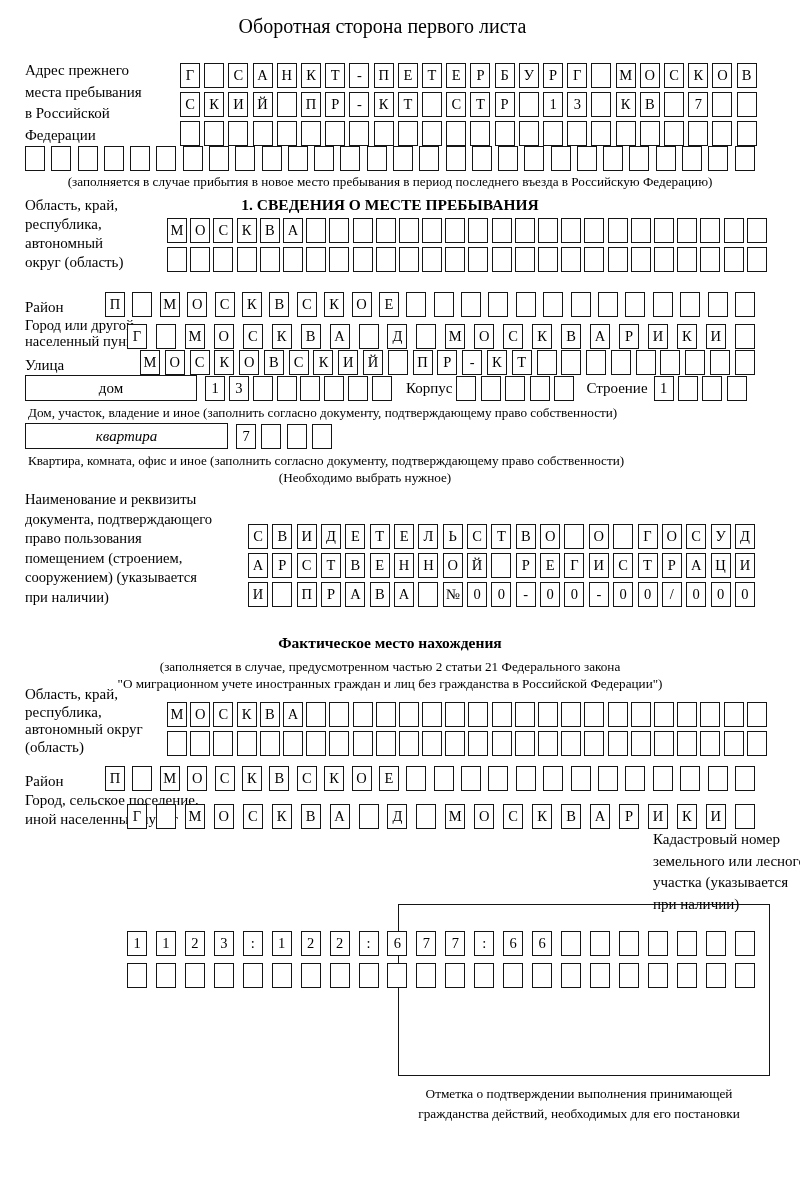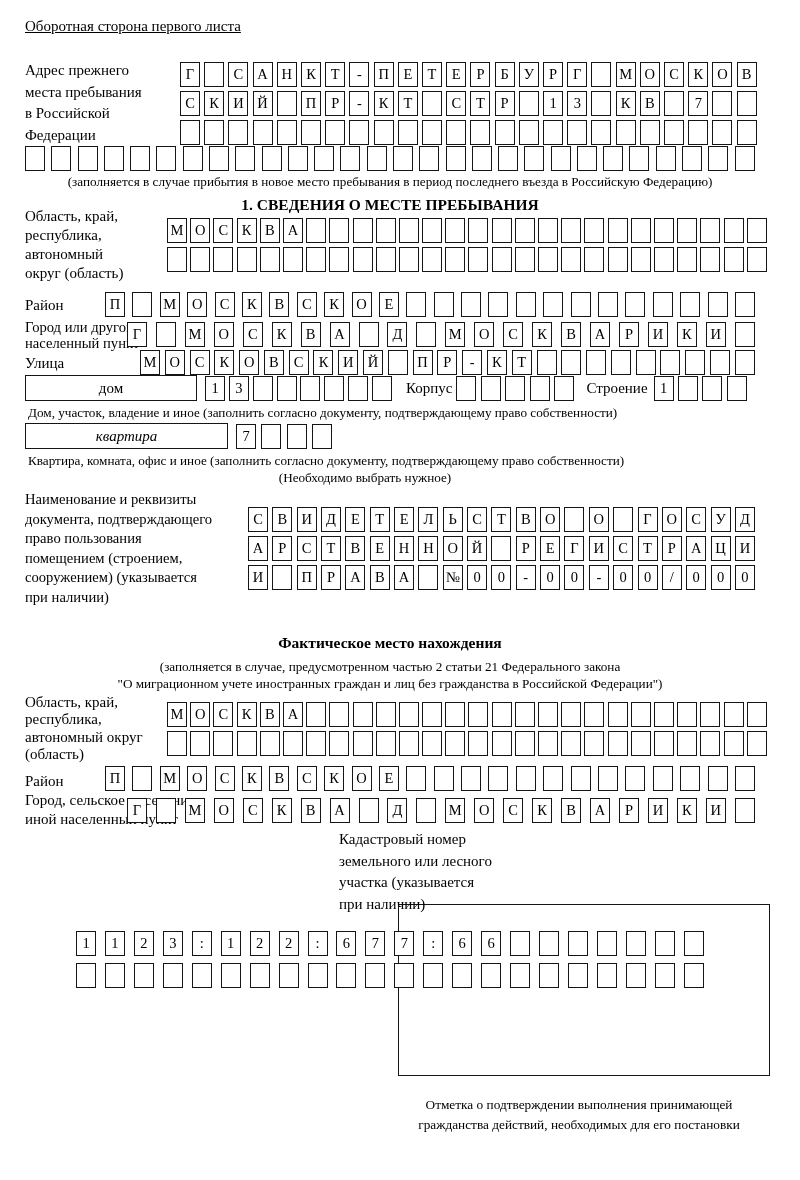--- a/index.html
+++ b/index.html
@@ -1,20 +1,20 @@
 <!DOCTYPE html>
 <html><head>
 <meta charset="utf-8">
 <style>
   html,body{margin:0;padding:0;background:#fff;}
   .page{position:relative;width:800px;height:1180px;box-sizing:border-box;
         padding:16px 45px 0 25px;background:#fff;color:#000;
         font-family:"Liberation Serif","DejaVu Serif",serif;font-size:15px;overflow:hidden;}
-  .hdr{height:20px;line-height:20px;text-align:left;padding-right:15px;font-size:15px;text-decoration:underline;}
-  .frow{display:flex;align-items:center;}
+  .hdr{height:20px;line-height:20px;text-align:center;padding-right:15px;font-size:20px;}
+  .frow{display:flex;align-items:flex-end;}
   .flabel{flex:none;line-height:19px;font-size:15px;}
   .flabel div{white-space:nowrap;}
   .lw155{width:155px;line-height:21.5px;}
   .lw130{width:130px;}
   .lw80{width:80px;}
   .lw102{width:102px;}
   .lw115{width:115px;}
   .lw223{width:223px;line-height:19.5px;font-size:14.6px;}
   .lh16{line-height:16px;font-size:14.6px;}
   .lh175{line-height:17.5px;}
@@ -47,21 +47,21 @@
        display:flex;align-items:center;justify-content:center;font-size:14.5px;}
   .mesto{display:flex;align-items:center;height:25px;}
   .mesto .mlabel{flex:none;width:148px;}
   .optlabel{flex:none;margin-left:11px;}
   .ml16{margin-left:16px;} .ml22{margin-left:22px;} .ml28{margin-left:28px;}
   .selnote{width:440px;margin-left:120px;text-align:center;font-size:13.2px;line-height:17px;}
   .cellcol-kad{margin-top:16px;}
   .cellcol-kad .cellrow + .cellrow{margin-top:7px;}
   .stampcol{margin-left:353px;width:402px;margin-top:2px;}
   .stampbox{box-sizing:border-box;margin-left:20px;width:372px;height:172px;border:1.7px solid #151515;}
-  .stampnote{margin-top:19px;text-align:center;font-size:13.3px;line-height:19.5px;}
+  .stampnote{margin-top:8px;text-align:center;font-size:13.3px;line-height:19.5px;}
 </style>
 </head>
 <body>
 
 <div class="page">
 
   <div class="hdr">Оборотная сторона первого листа</div>
 
   <div class="frow mt24">
     <div class="flabel lw155">

